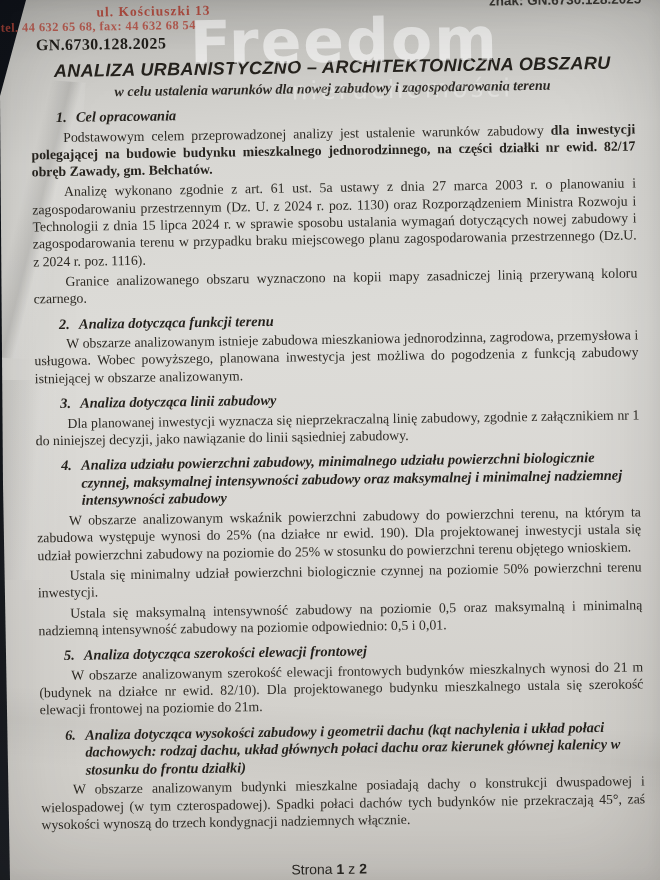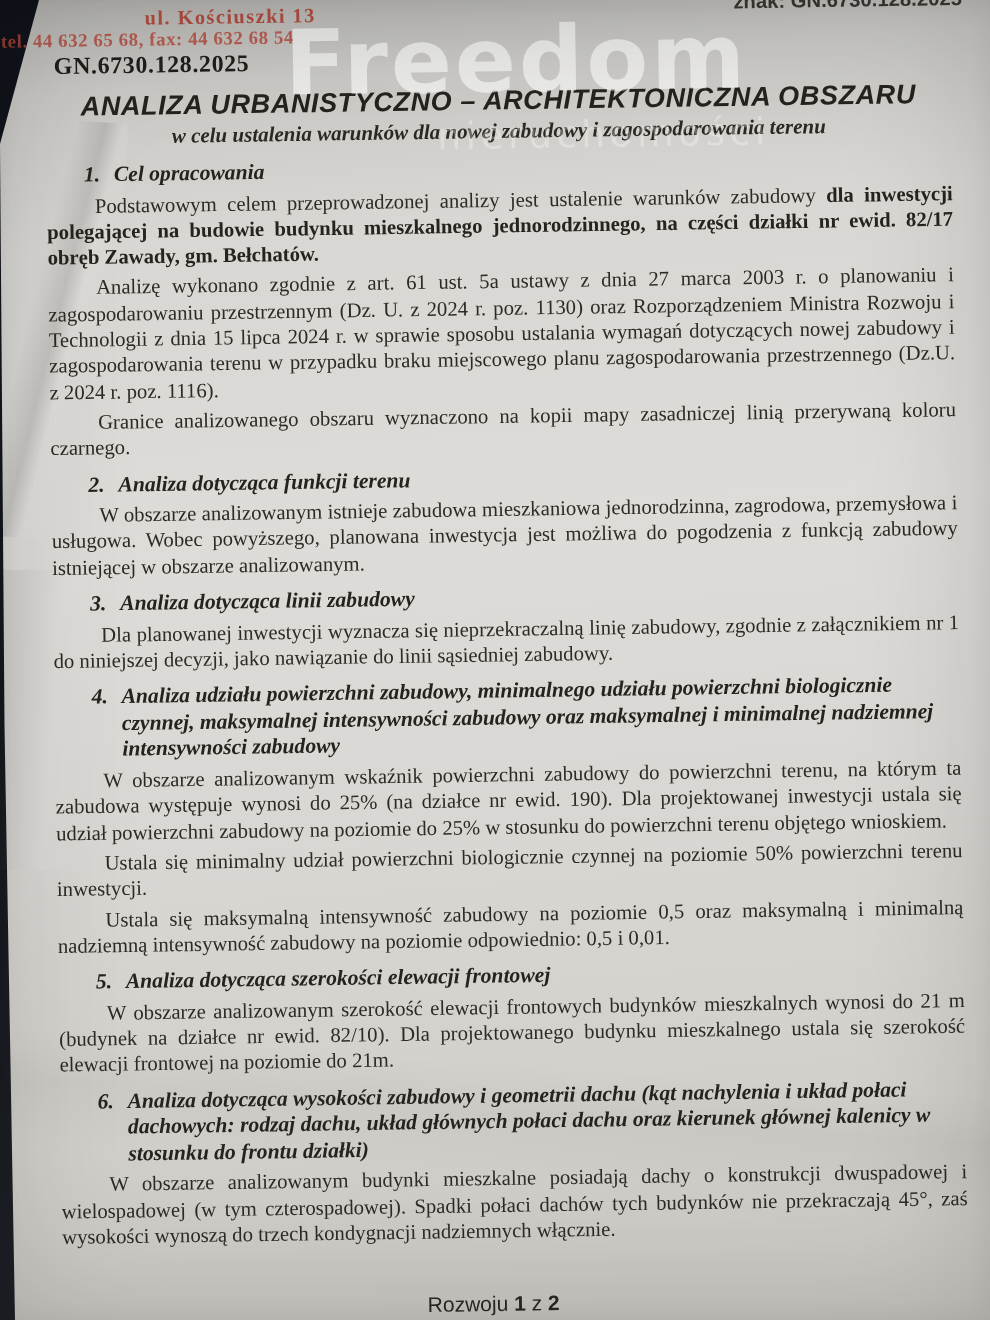--- a/index.html
+++ b/index.html
@@ -111,17 +111,17 @@
           <div class="sec">
             <div class="sec-h">
               <span class="num">6.</span>
               <span class="ht">Analiza dotycząca wysokości zabudowy i geometrii dachu (kąt nachylenia i układ połaci dachowych: rodzaj dachu, układ głównych połaci dachu oraz kierunek głównej kalenicy w stosunku do frontu działki)</span>
             </div>
             <p class="para"><span>W obszarze analizowanym budynki mieszkalne posiadają dachy o konstrukcji dwuspadowej i wielospadowej (w tym czterospadowej). Spadki połaci dachów tych budynków nie przekraczają 45°, zaś wysokości wynoszą do trzech kondygnacji nadziemnych włącznie.</span></p>
           </div>
         </div>
     </div>
 
-    <div class="footer"><span>Rozwoju </span><span class="b">1</span><span> z </span><span class="b">2</span></div>
+    <div class="footer"><span>Strona </span><span class="b">1</span><span> z </span><span class="b">2</span></div>
   </div>
 
   <div class="vignette"></div>
 </div>
 
 </body></html>

